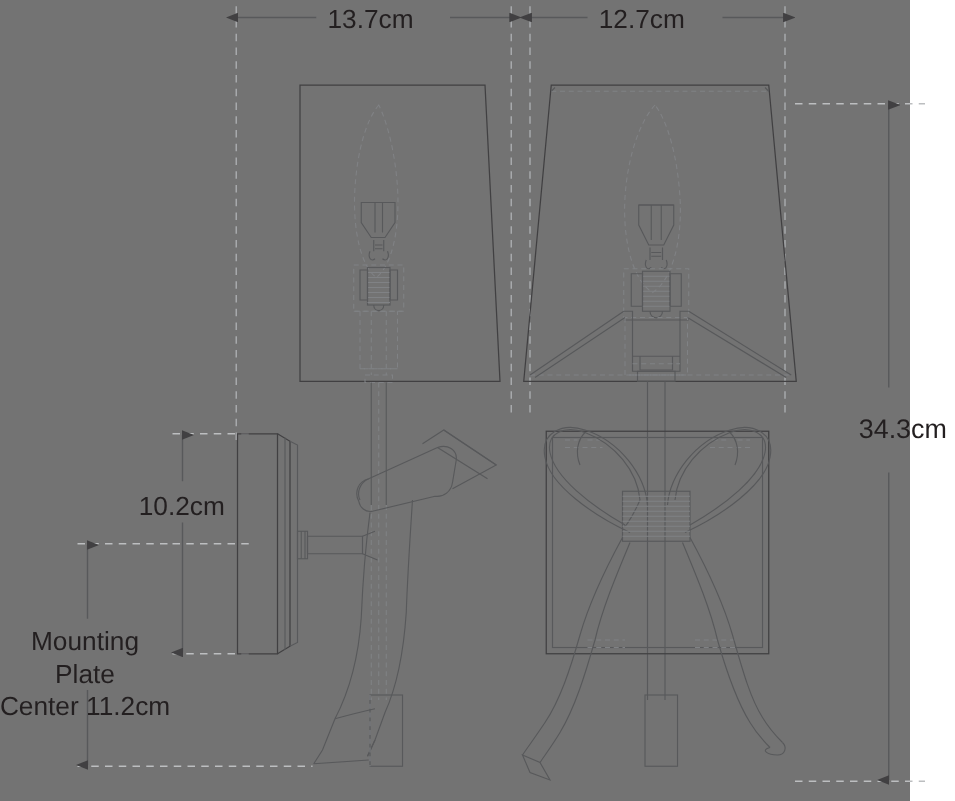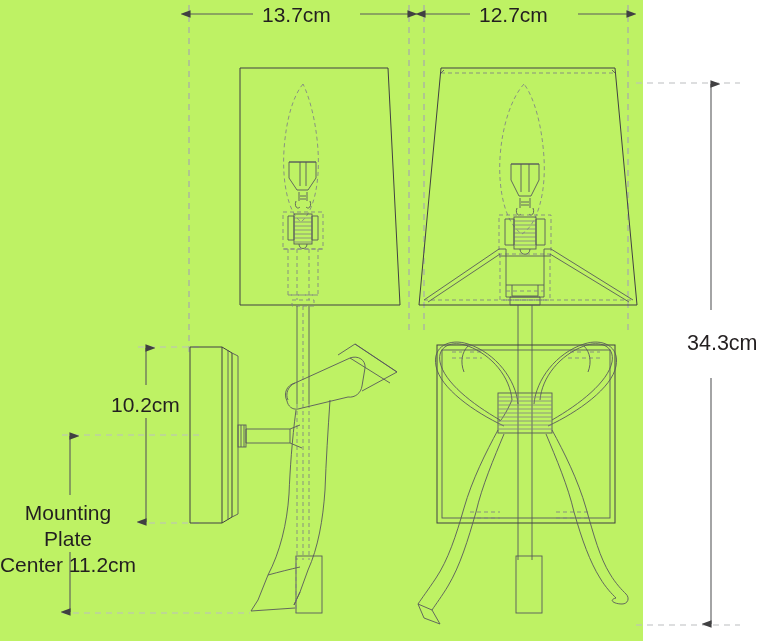--- a/index.html
+++ b/index.html
@@ -8,23 +8,23 @@
     background: #ffffff;
   }
   body {
     width: 764px;
     height: 641px;
     font-family: "Liberation Sans", sans-serif;
     overflow: hidden;
   }
   #drawing-root {
     position: relative;
-    width: 643px;
+    width: 728px;
     height: 641px;
-    background: #bef264;
+    background: #737373;
   }
   svg#spec-drawing {
     display: block;
     width: 764px;
     height: 641px;
   }
   .dim-text {
     font-family: "Liberation Sans", sans-serif;
     font-size: 21px;
     fill: #231f20;

